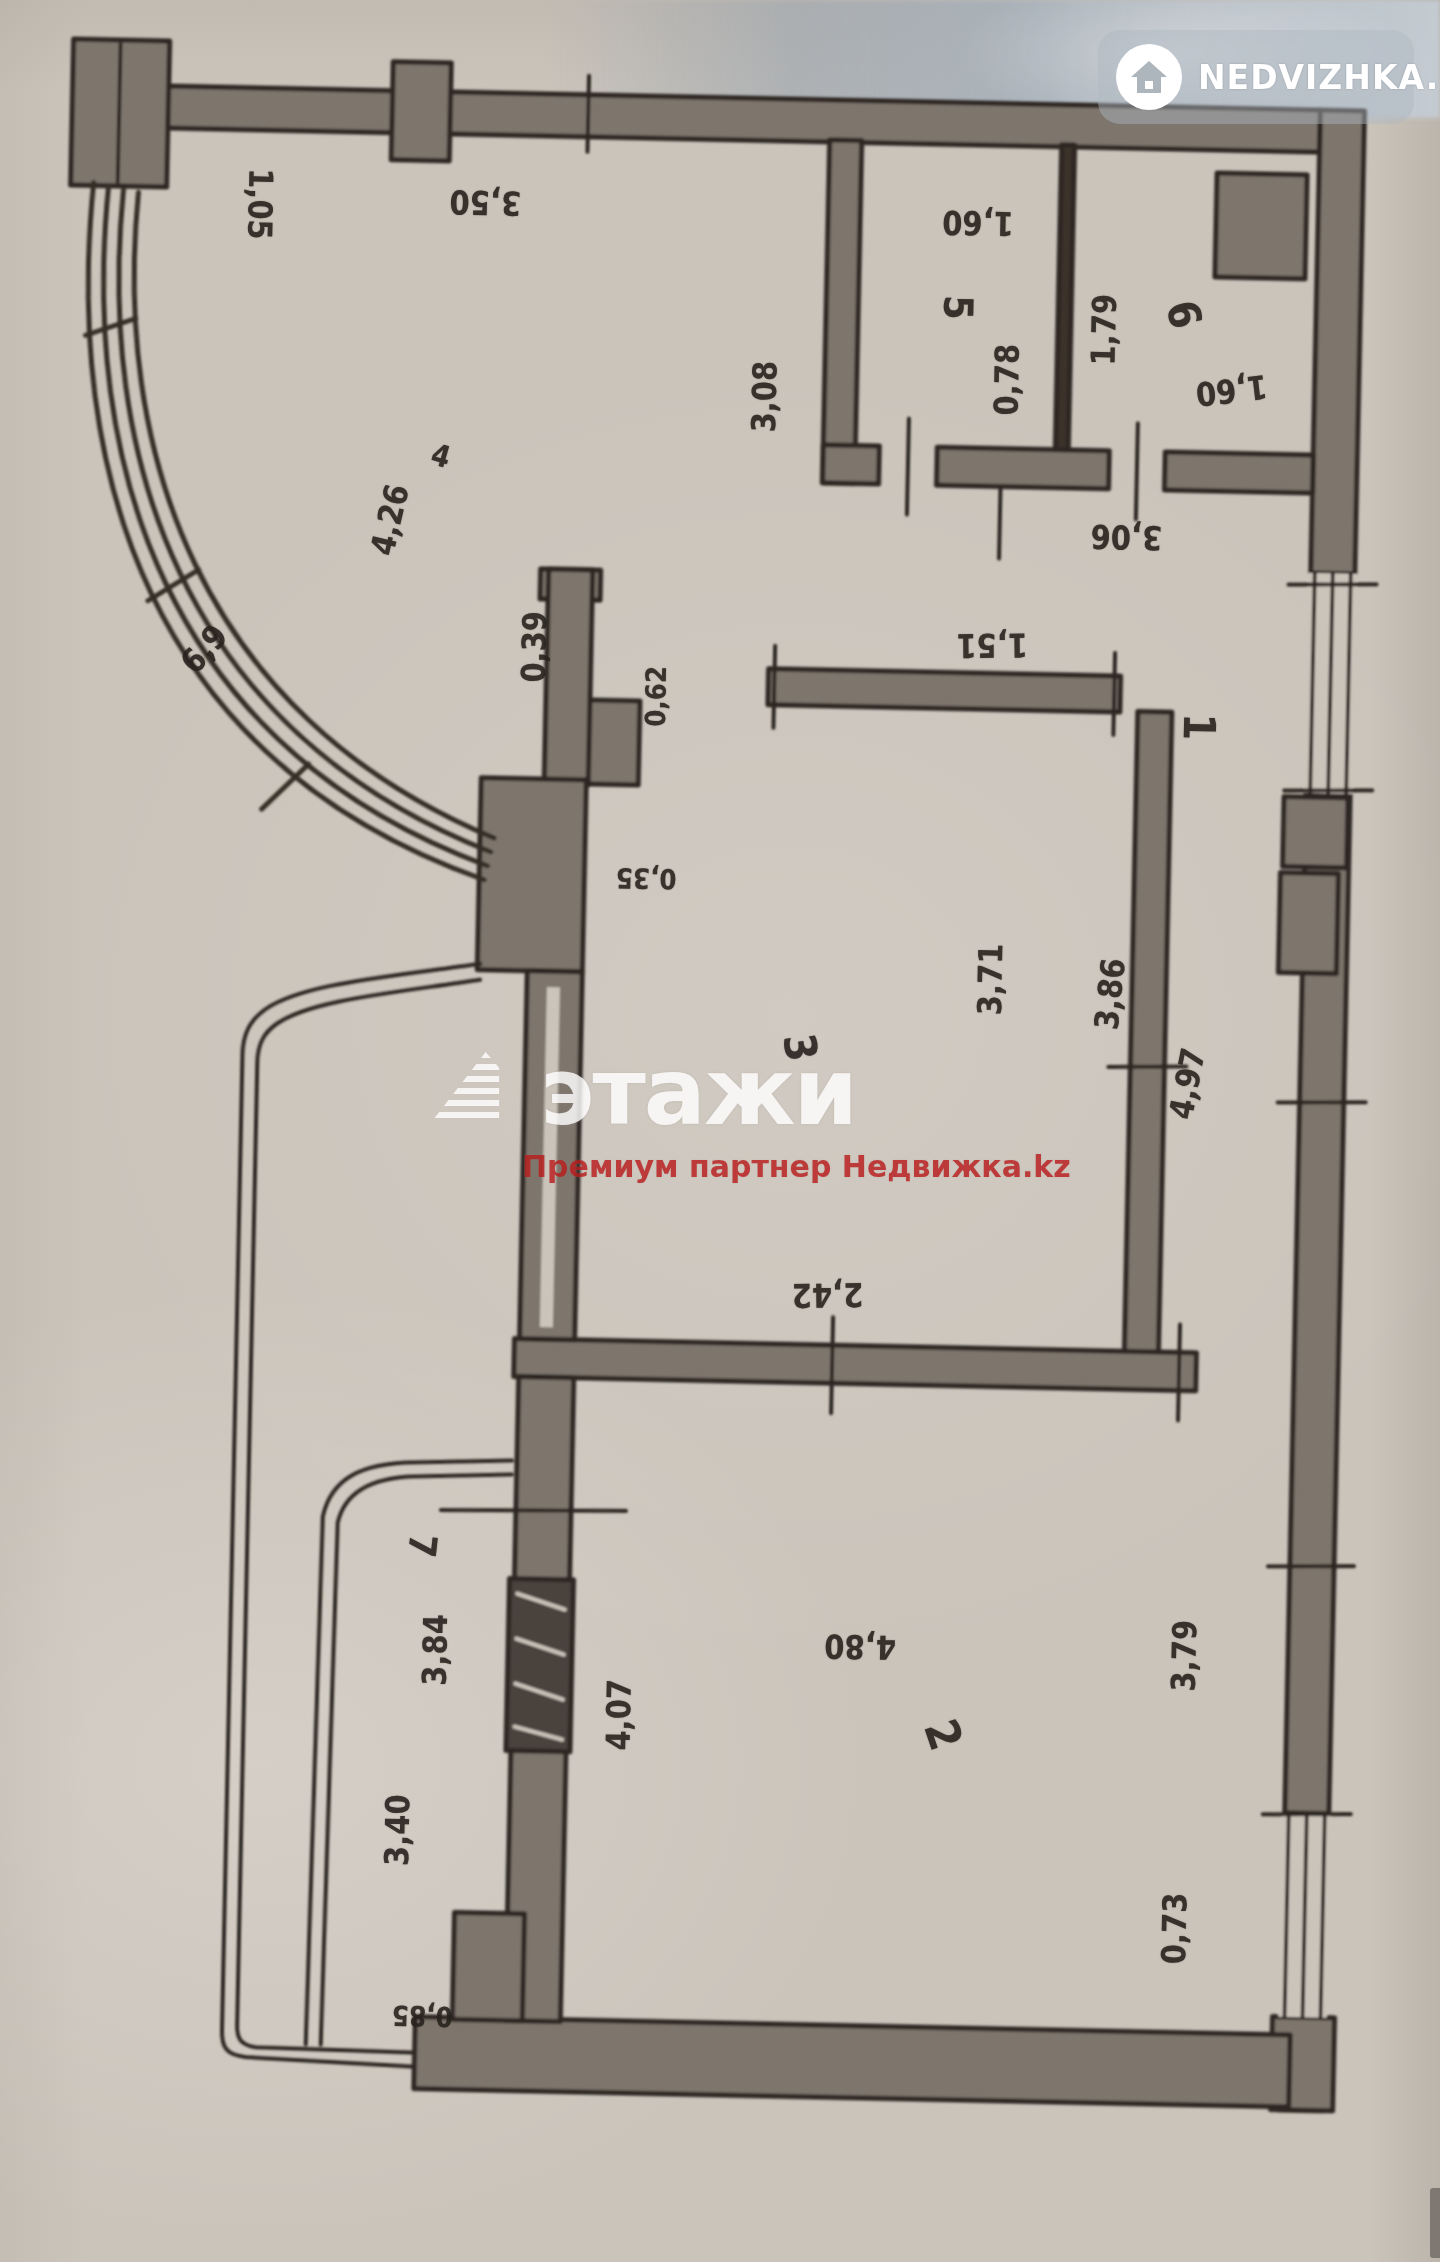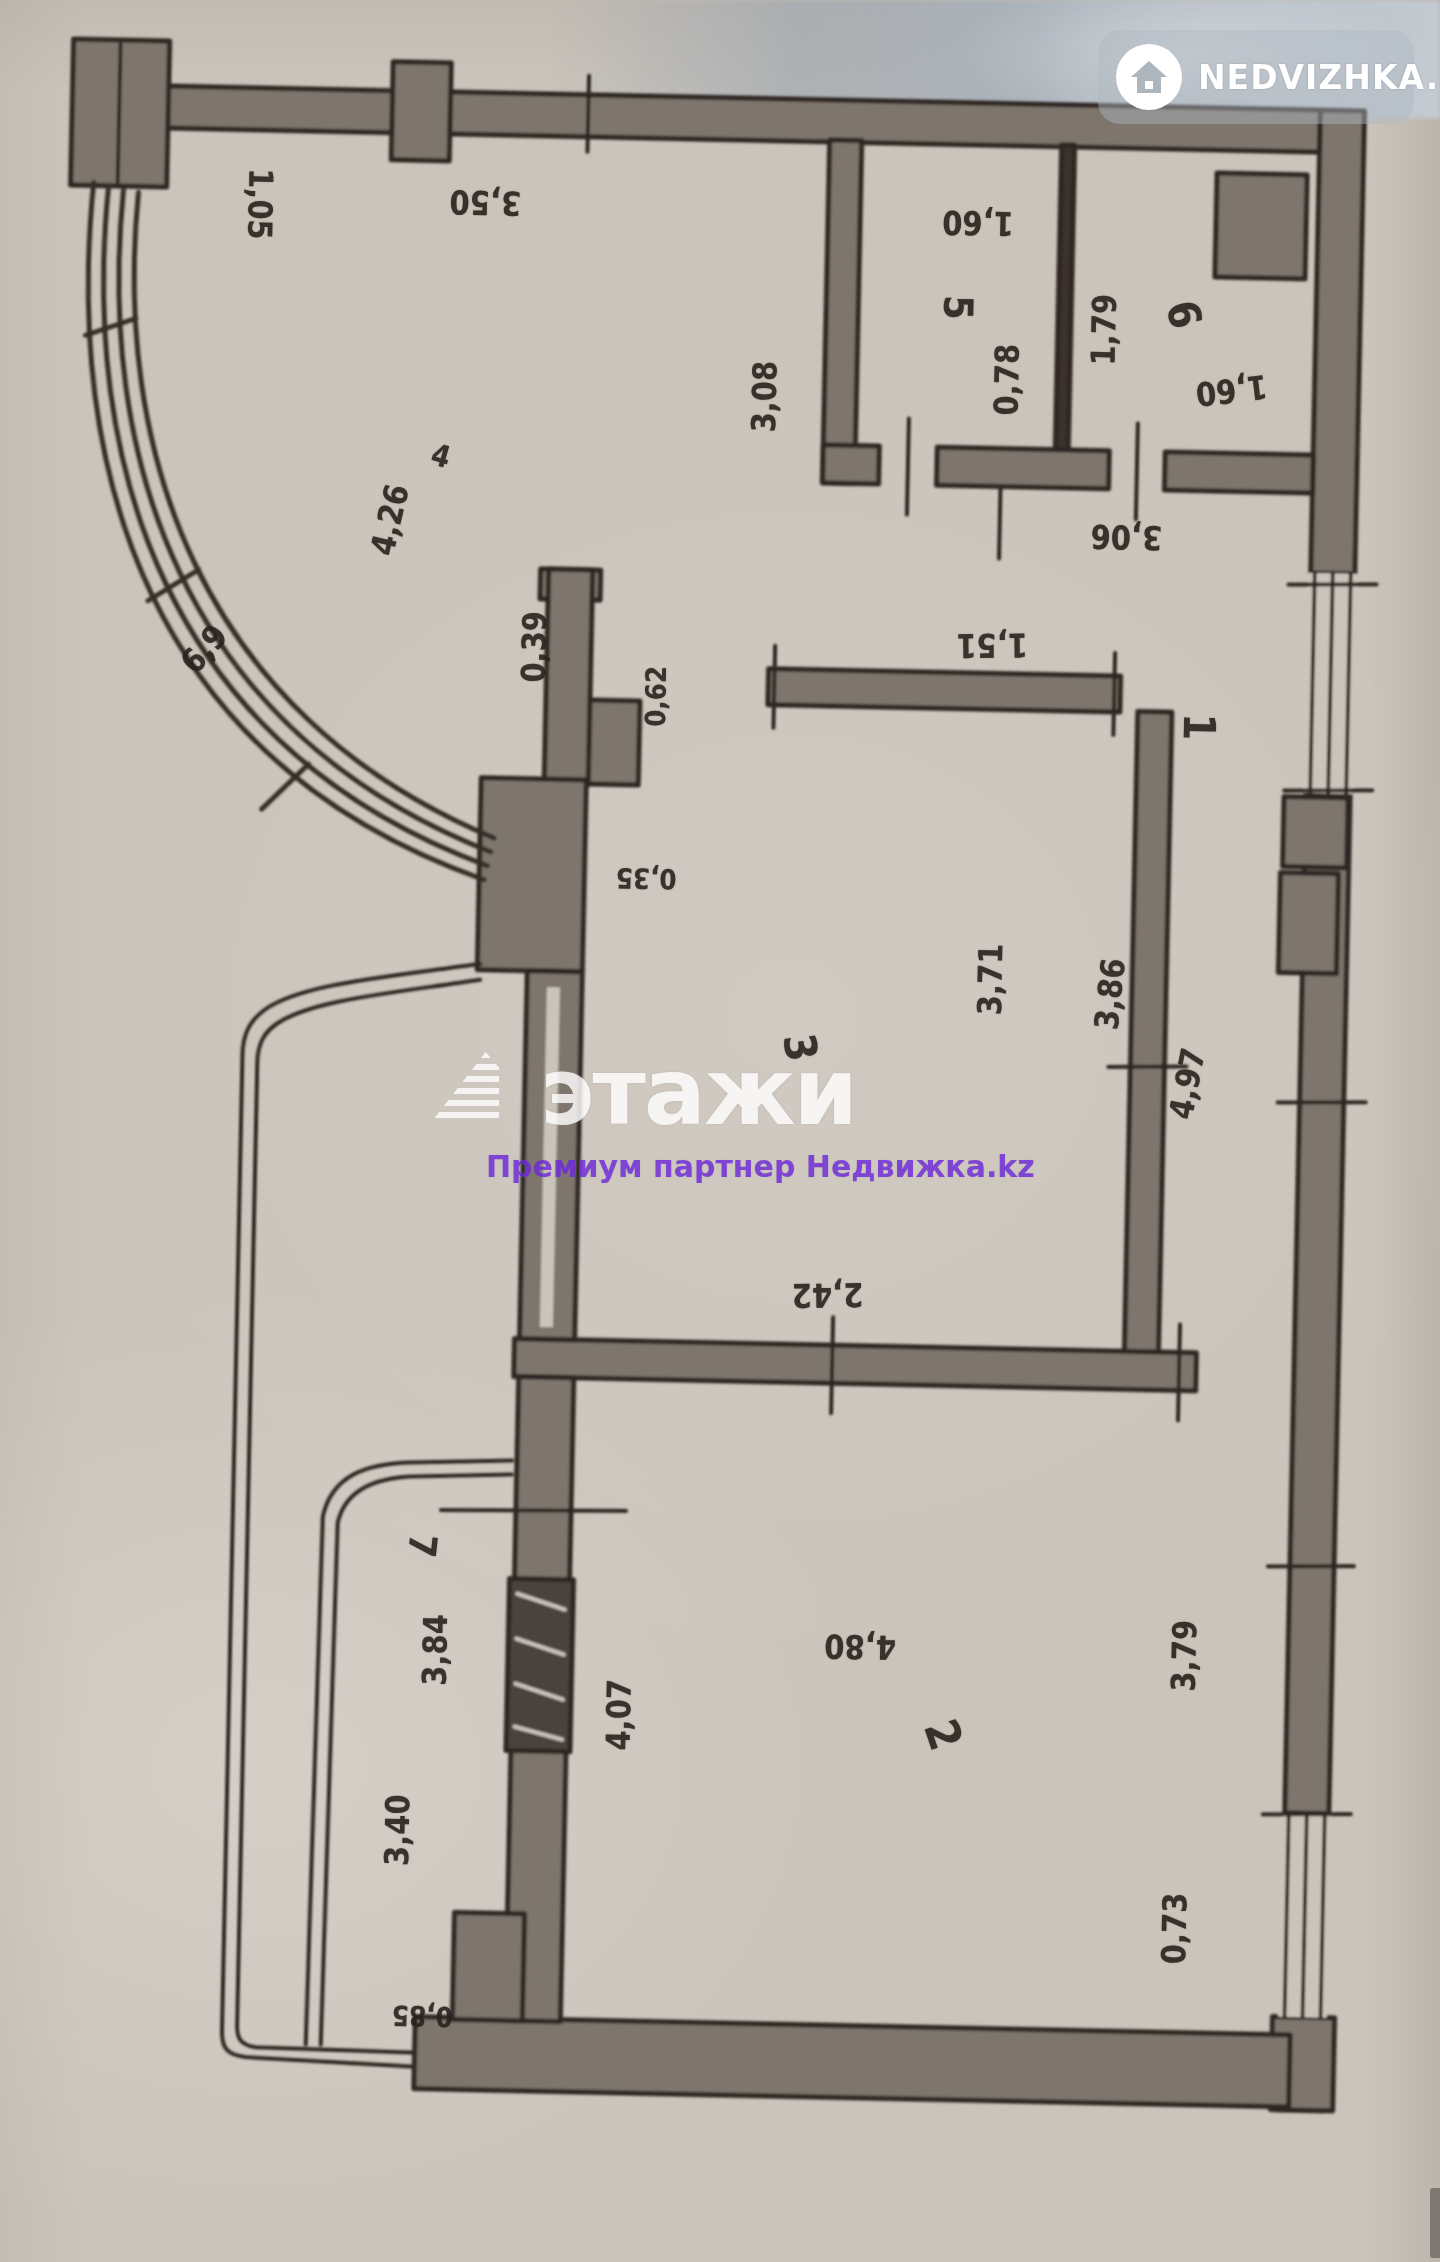--- a/index.html
+++ b/index.html
@@ -63,21 +63,21 @@
   }
   #watermark .tri::after{
     content:"";position:absolute;inset:0;background:#ffffff;
     clip-path:polygon(76% 18%, 100% 70%, 100% 100%, 76% 100%);
   }
   #watermark .brand{
     color:#ffffff;font-size:92px;font-weight:bold;line-height:0.9;
     letter-spacing:-2px;text-shadow:0 0 3px rgba(160,150,140,0.35);
   }
   #watermark .subtitle{
-    color:#6d28d9;font-size:30px;font-weight:600;margin:14px 0 0 56px;
+    color:#b91c1c;font-size:30px;font-weight:600;margin:14px 0 0 92px;
     text-shadow:0 0 2px rgba(160,150,140,0.35);white-space:nowrap;
   }
 
   
   #plan{
     position:absolute;left:0;top:0;width:1440px;height:2262px;
     transform:rotate(1.2deg);transform-origin:120px 120px;
   }
   #plan svg{position:absolute;left:0;top:0;}
   #label-layer{position:absolute;left:0;top:0;width:100%;height:100%;pointer-events:none;}

